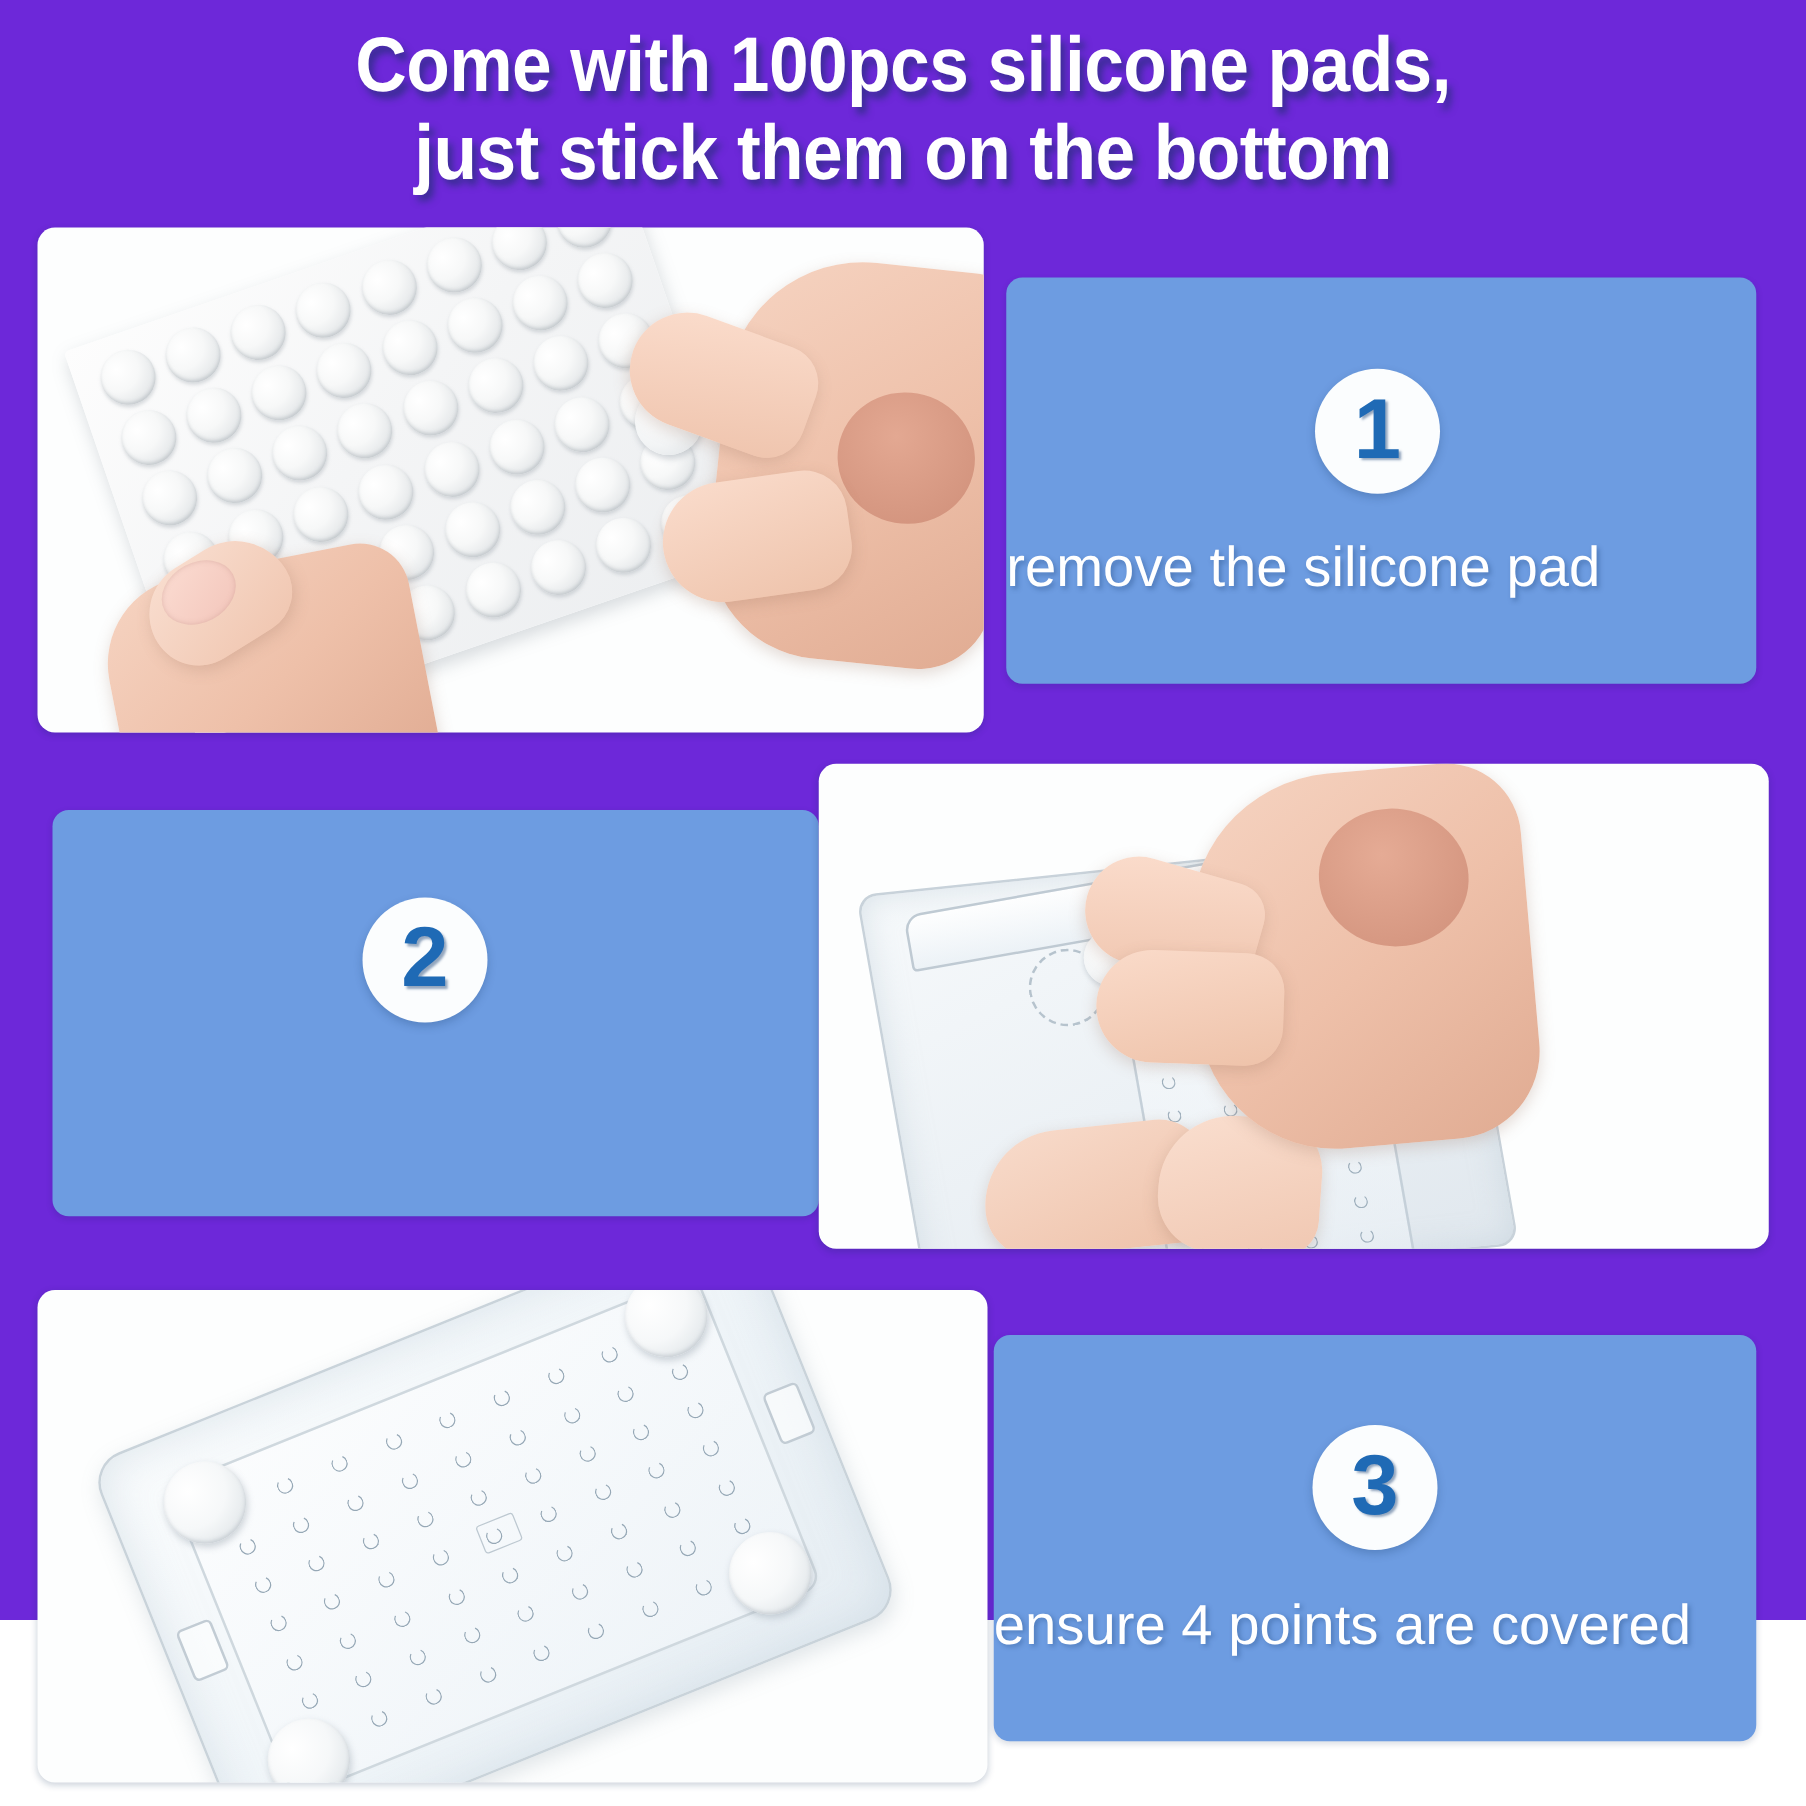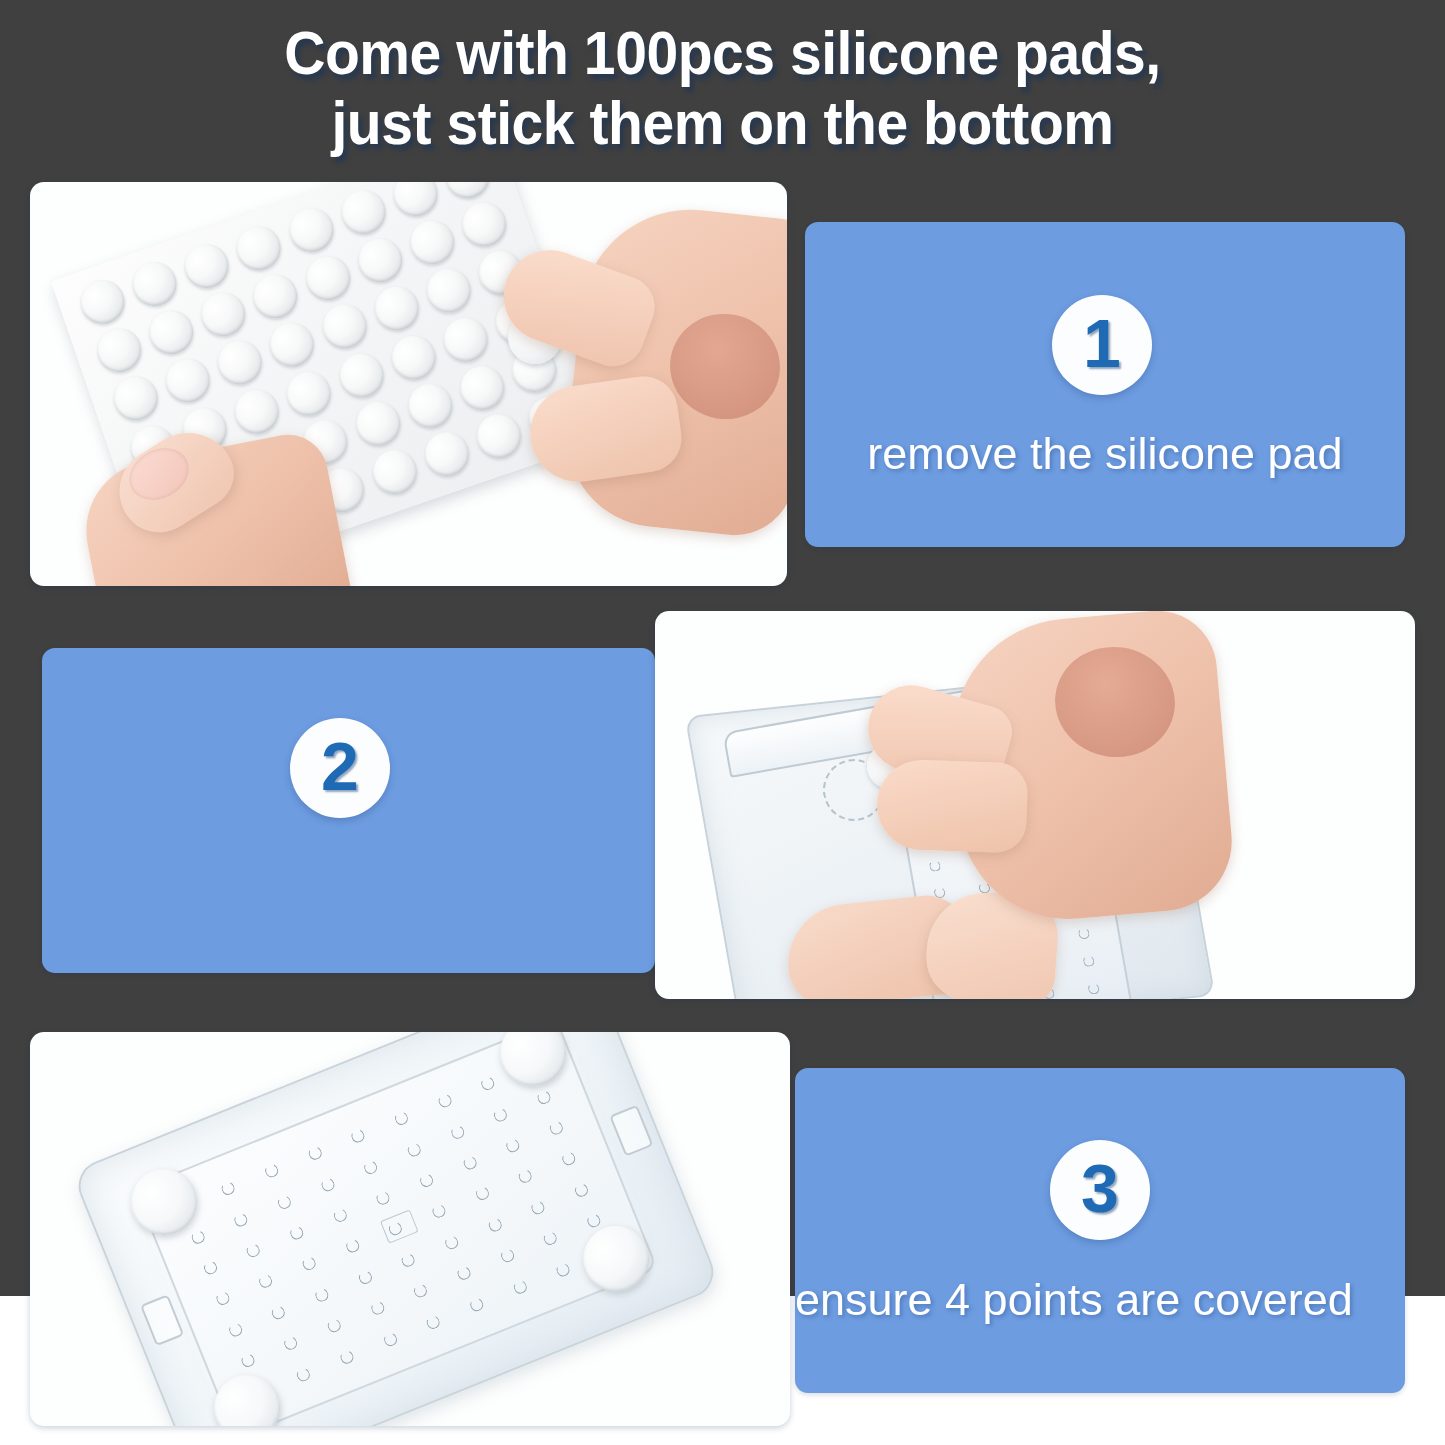--- a/index.html
+++ b/index.html
@@ -9,21 +9,21 @@
   body {
     width: 1445px;
     height: 1445px;
     overflow: hidden;
     font-family: "Liberation Sans", sans-serif;
   }
   #stage {
     position: relative;
     width: 1445px;
     height: 1296px;
-    background: #404040;
+    background: #6d28d9;
   }
 
   
   #headline {
     position: absolute;
     left: 0;
     top: 18px;
     width: 1445px;
     text-align: center;
     color: #ffffff;
@@ -94,21 +94,21 @@
   #step-badge-3 { left: 1050px; top: 1140px; }
 
   .step-caption {
     position: absolute;
     color: #ffffff;
     font-size: 45px;
     line-height: 56px;
     text-shadow: 2px 2px 4px rgba(20, 58, 108, 0.35);
     white-space: pre-line;
   }
-  #step-caption-1 { left: 805px;  top: 426px;  width: 600px; text-align: center; }
+  #step-caption-1 { left: 805px;  top: 426px;  width: 600px; text-align: left; }
   #step-caption-2 { left: 145px;  top: 845px;  width: 470px; text-align: left; }
   #step-caption-3 { left: 795px;  top: 1272px; width: 610px; text-align: left; }
 
   
   .pads-sheet {
     position: absolute;
     left: 62px;
     top: 14px;
     width: 470px;
     height: 330px;

